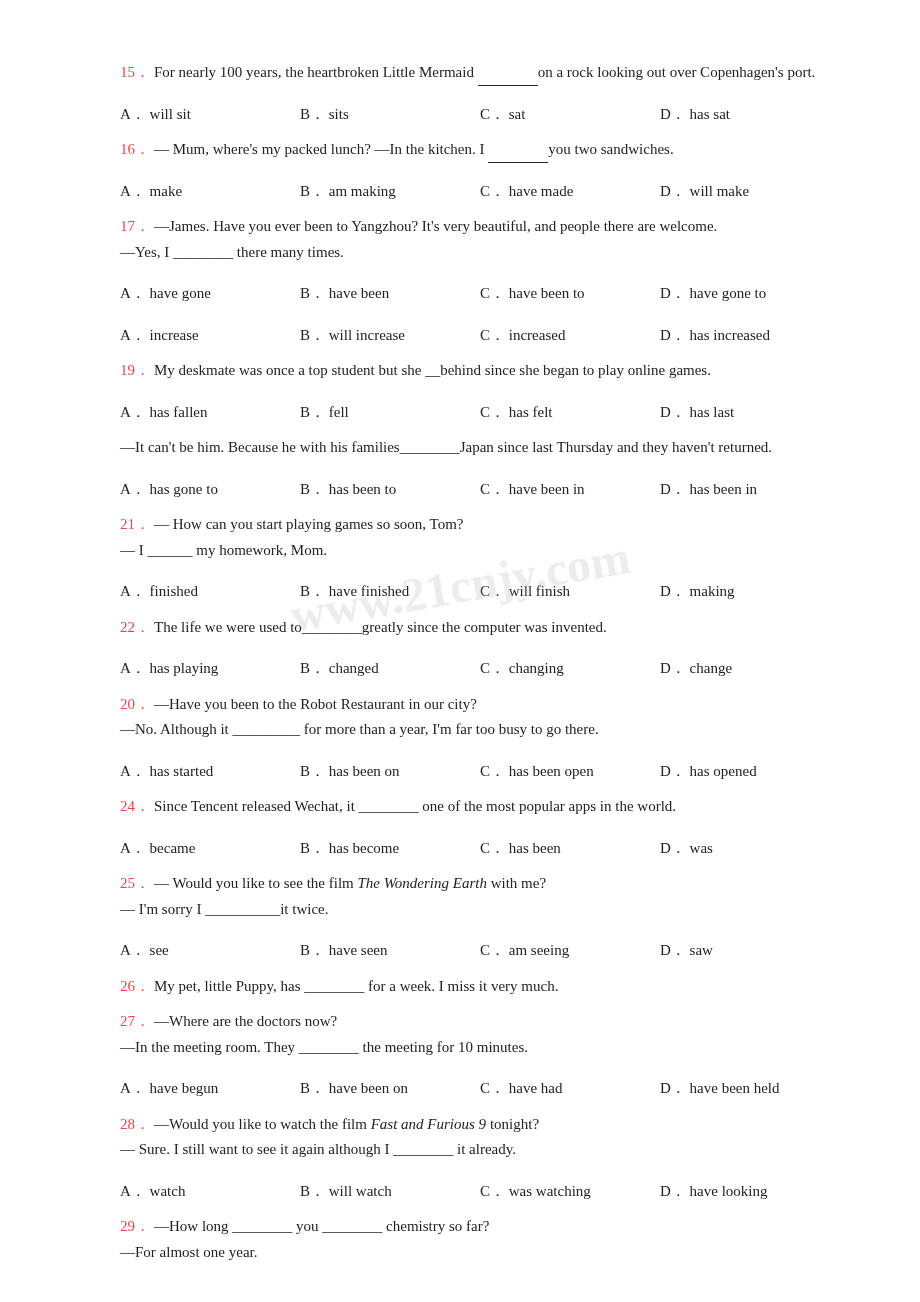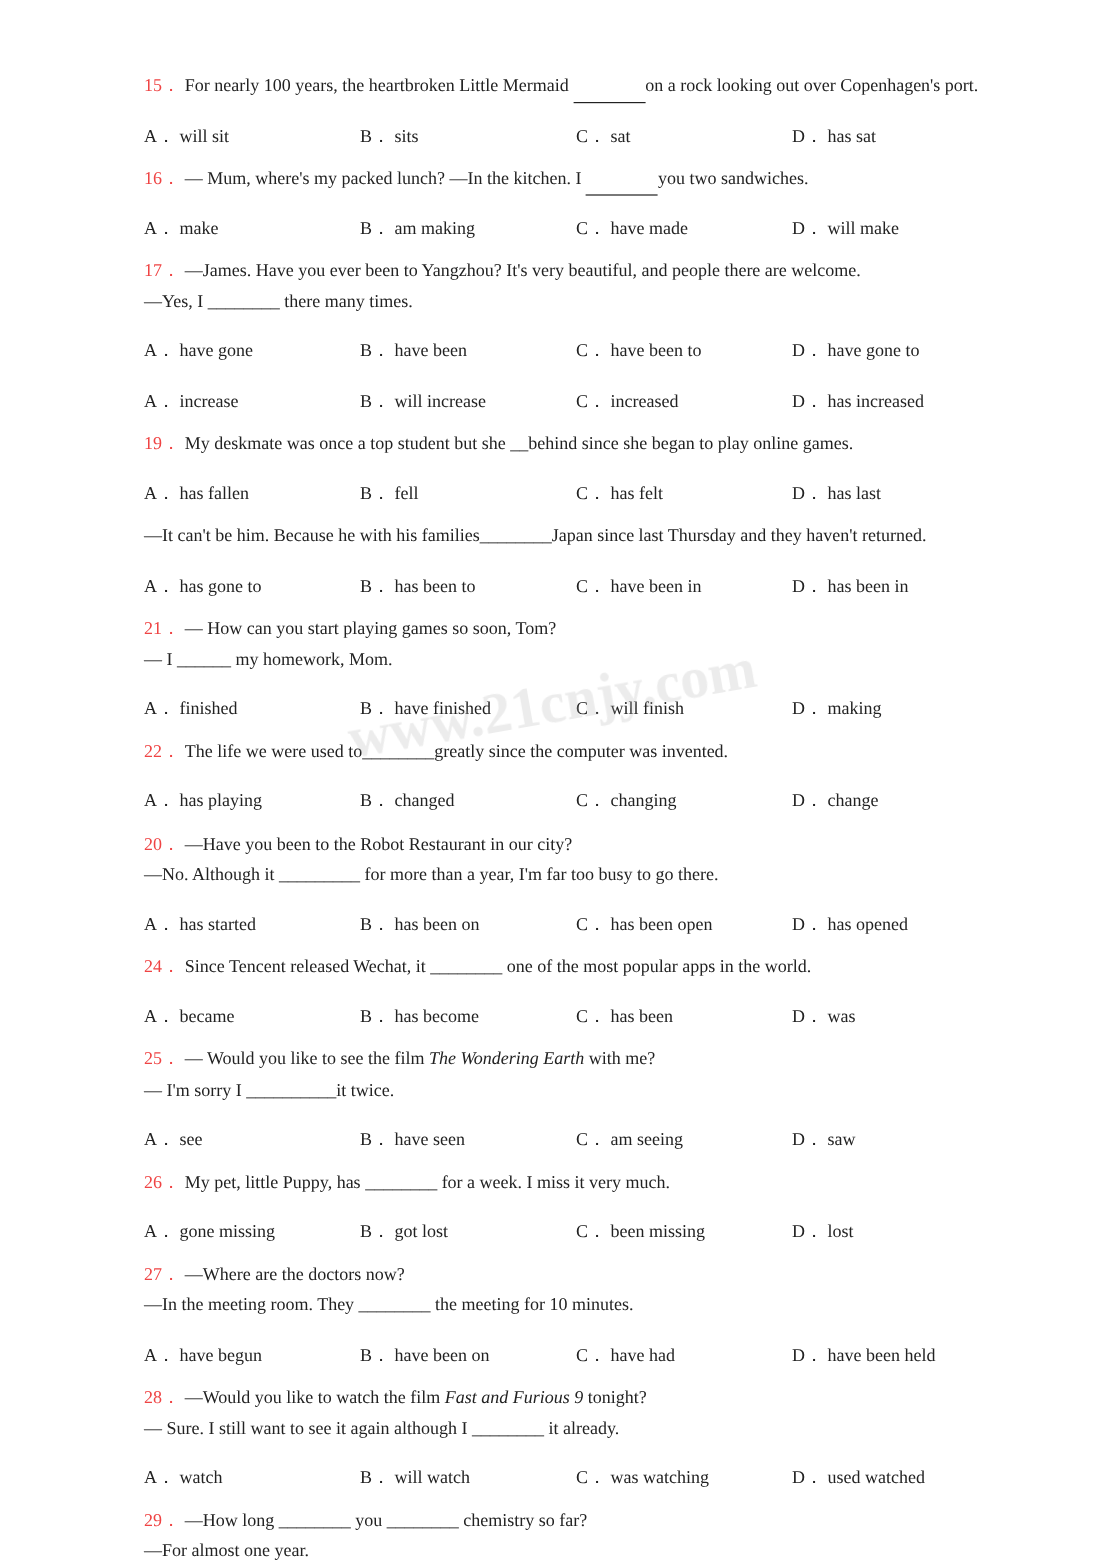--- a/index.html
+++ b/index.html
@@ -199,26 +199,20 @@
         <div class="option">B．  have seen</div>
         <div class="option">C．  am seeing</div>
         <div class="option">D．  saw</div>
       </div>
     </div>
     <div class="question-block">
       <div class="question-header">
         <span class="q-num">26．</span>
         <span class="q-text">My pet, little Puppy, has ________ for a week. I miss it very much.</span>
       </div>
-      <div class="options-row">
-        <div class="option">A．  gone missing</div>
-        <div class="option">B．  got lost</div>
-        <div class="option">C．  been missing</div>
-        <div class="option">D．  lost</div>
-      </div>
     </div>
     <div class="question-block">
       <div class="question-header">
         <div style="width: 100%; line-height: 1.7;"><span class="q-num">27．</span><span>—Where are the doctors now?</span></div>
         <div style="width: 100%; line-height: 1.7; padding-left: 0px;"><span>—In the meeting room. They ________ the meeting for 10 minutes.</span></div>
       </div>
       <div class="options-row">
         <div class="option">A．  have begun</div>
         <div class="option">B．  have been on</div>
         <div class="option">C．  have had</div>
@@ -227,21 +221,21 @@
     </div>
     <div class="question-block">
       <div class="question-header">
         <div style="width: 100%; line-height: 1.7;"><span class="q-num">28．</span><span>—Would you like to watch the film </span><span class="italic">Fast and Furious 9</span><span> tonight?</span></div>
         <div style="width: 100%; line-height: 1.7; padding-left: 0px;"><span>— Sure. I still want to see it again although I ________ it already.</span></div>
       </div>
       <div class="options-row">
         <div class="option">A．  watch</div>
         <div class="option">B．  will watch</div>
         <div class="option">C．  was watching</div>
-        <div class="option">D．  used watched</div>
+        <div class="option">D．  have looking</div>
       </div>
     </div>
     <div class="question-block">
       <div class="question-header">
         <div style="width: 100%; line-height: 1.7;"><span class="q-num">29．</span><span>—How long ________ you ________ chemistry so far?</span></div>
         <div style="width: 100%; line-height: 1.7; padding-left: 0px;"><span>—For almost one year.</span></div>
       </div>
     </div>
   </div>
 

